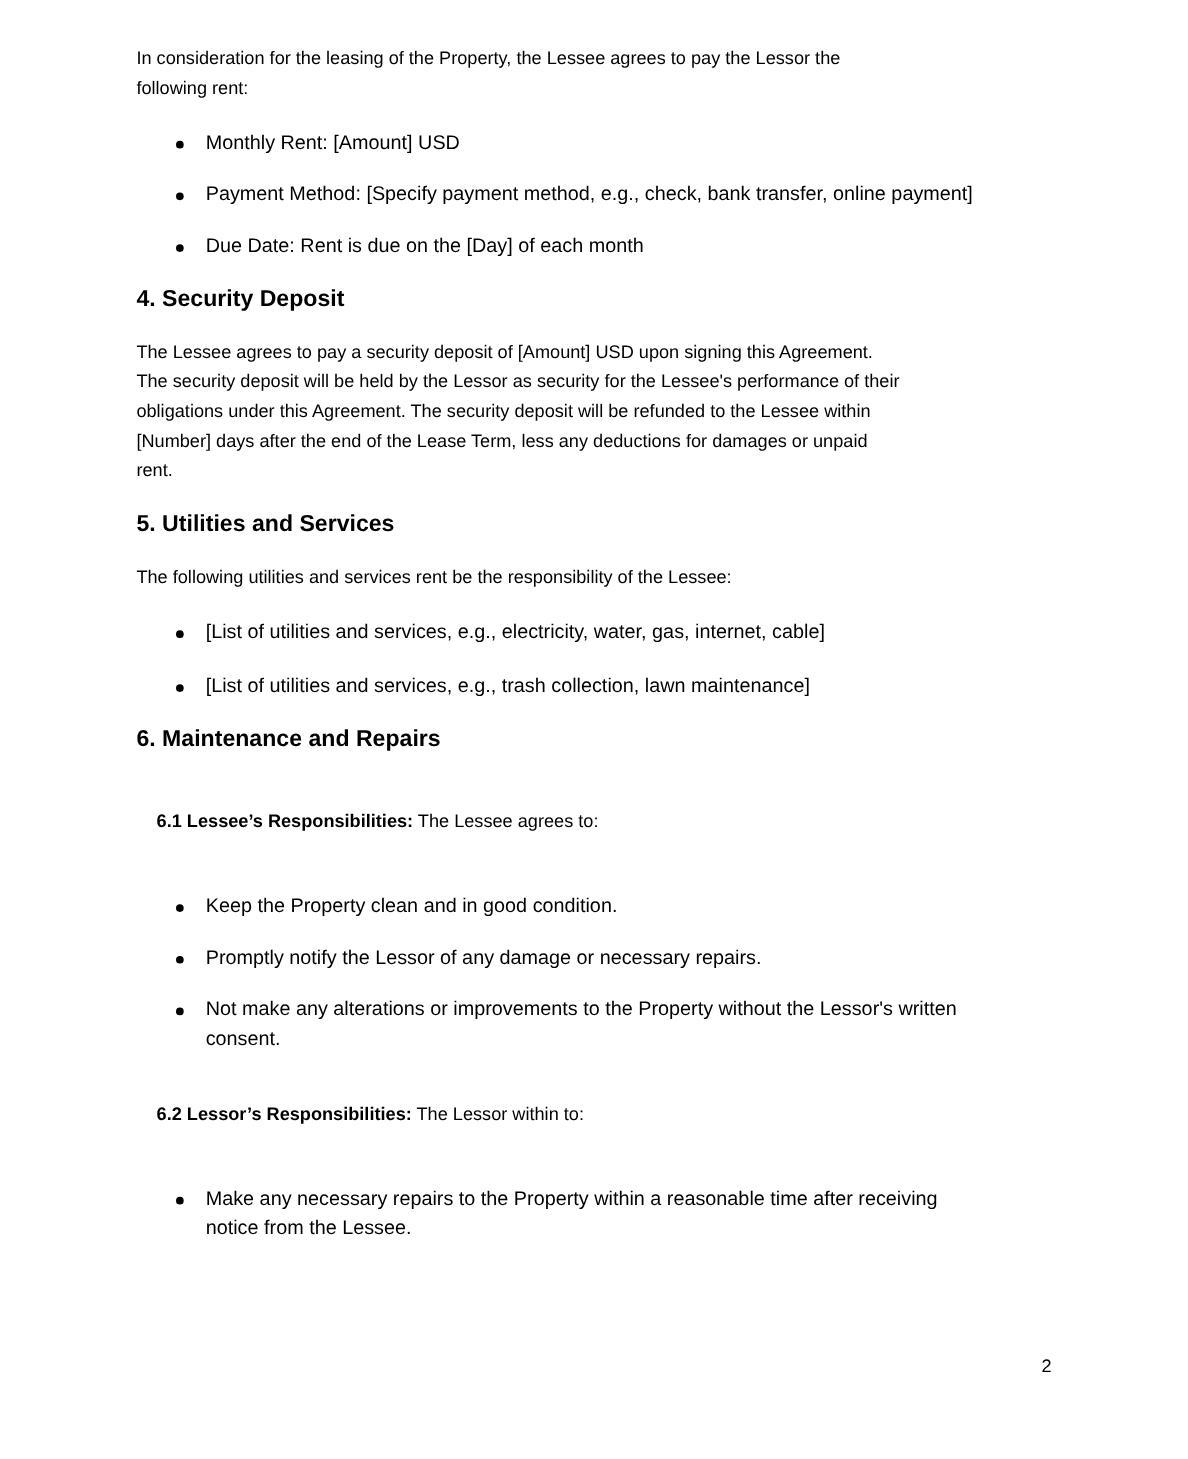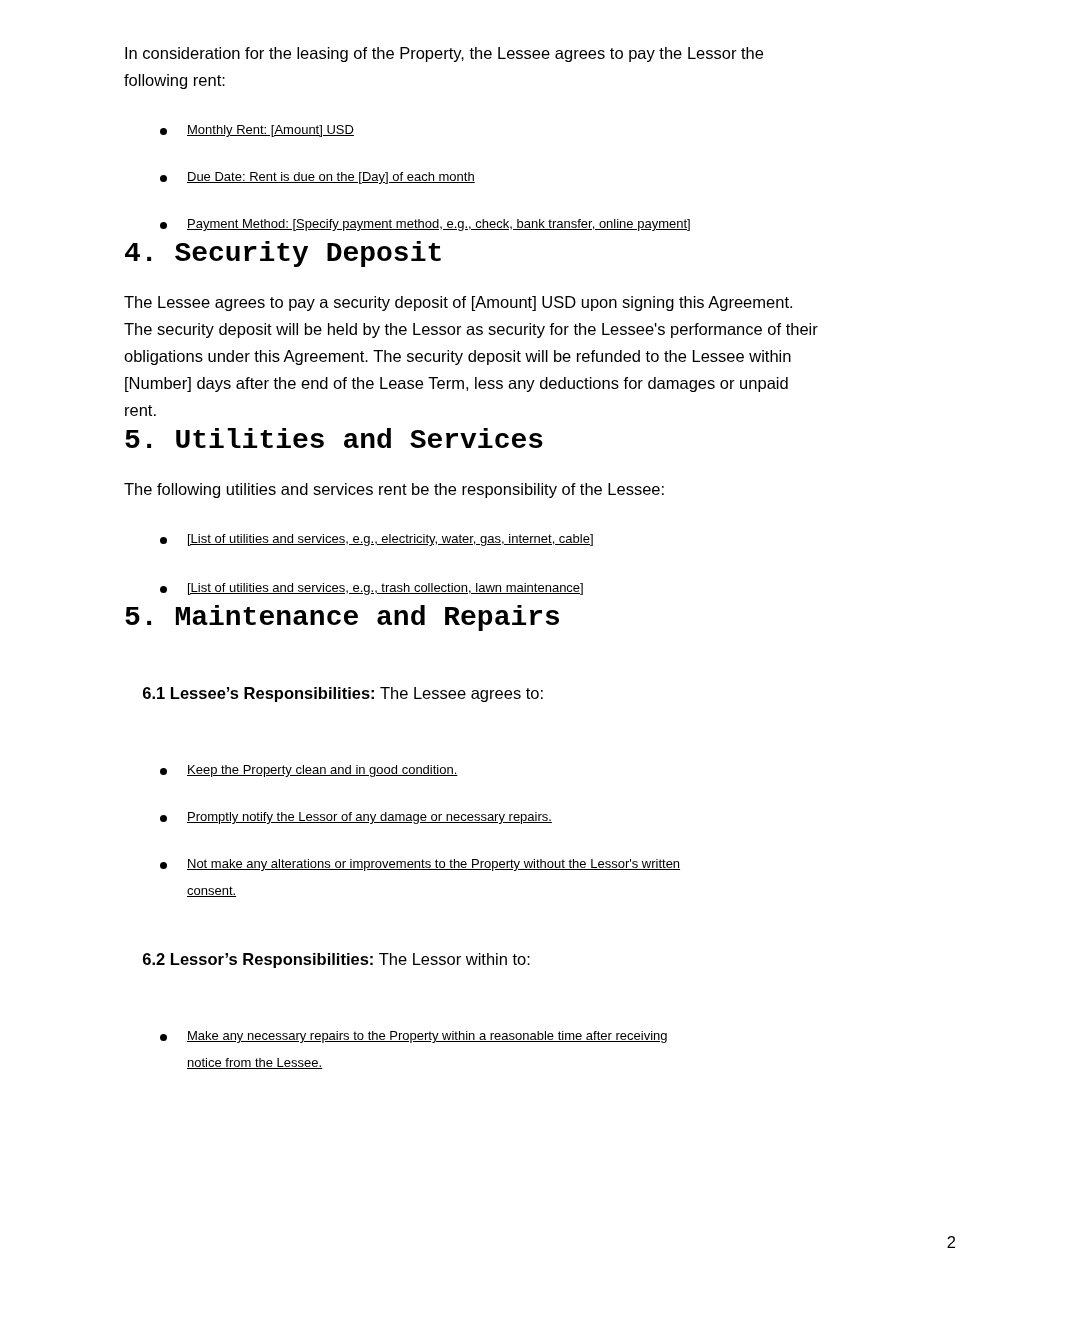--- a/index.html
+++ b/index.html
@@ -22,38 +22,36 @@
   }
   p.body {
     font-size: 16.5px;
     line-height: 27px;
     margin: 22px 0 0 0;
     white-space: pre;
   }
   p.body.tight { margin-top: 15px; }
   p.body strong { font-weight: bold; }
   h2.section-heading {
-    font-size: 28px;
+    font-size: 21px;
     line-height: 27px;
     font-weight: bold;
-    margin: 3px 0 0 0;
+    margin: 21px 0 0 0;
     white-space: pre;
-    font-family: Liberation Mono, monospace;
   }
   ul.bullets {
     list-style: none;
     margin: 22px 0 0 0;
     padding: 0 0 0 63px;
   }
   ul.bullets li {
     position: relative;
-    font-size: 13px;
+    font-size: 18px;
     line-height: 27px;
     white-space: pre;
-    text-decoration: underline;
   }
   ul.bullets li + li { margin-top: 20px; }
   ul.bullets li::before {
     content: "";
     position: absolute;
     left: -27px;
     top: 12px;
     width: 7px;
     height: 7px;
     border-radius: 50%;
@@ -70,22 +68,22 @@
 </head>
 <body>
 
 <main class="page">
 
   <p class="body">In consideration for the leasing of the Property, the Lessee agrees to pay the Lessor the
 following rent:</p>
 
   <ul class="bullets">
     <li>Monthly Rent: [Amount] USD</li>
+    <li>Payment Method: [Specify payment method, e.g., check, bank transfer, online payment]</li>
     <li>Due Date: Rent is due on the [Day] of each month</li>
-    <li>Payment Method: [Specify payment method, e.g., check, bank transfer, online payment]</li>
   </ul>
 
   <h2 class="section-heading">4. Security Deposit</h2>
 
   <p class="body">The Lessee agrees to pay a security deposit of [Amount] USD upon signing this Agreement.
 The security deposit will be held by the Lessor as security for the Lessee's performance of their
 obligations under this Agreement. The security deposit will be refunded to the Lessee within
 [Number] days after the end of the Lease Term, less any deductions for damages or unpaid
 rent.</p>
 
@@ -95,21 +93,21 @@
 
   <ul class="bullets">
     <li>[List of utilities and services, e.g., electricity, water, gas, internet, cable]</li>
   </ul>
 
 
   <ul class="bullets">
     <li>[List of utilities and services, e.g., trash collection, lawn maintenance]</li>
   </ul>
 
-  <h2 class="section-heading">5. Maintenance and Repairs</h2>
+  <h2 class="section-heading">6. Maintenance and Repairs</h2>
 
   <p class="body">
     <strong>6.1 Lessee’s Responsibilities:</strong><span> The Lessee agrees to:</span>
   </p>
 
   <ul class="bullets">
     <li>Keep the Property clean and in good condition.</li>
     <li>Promptly notify the Lessor of any damage or necessary repairs.</li>
     <li>Not make any alterations or improvements to the Property without the Lessor's written
 consent.</li>

